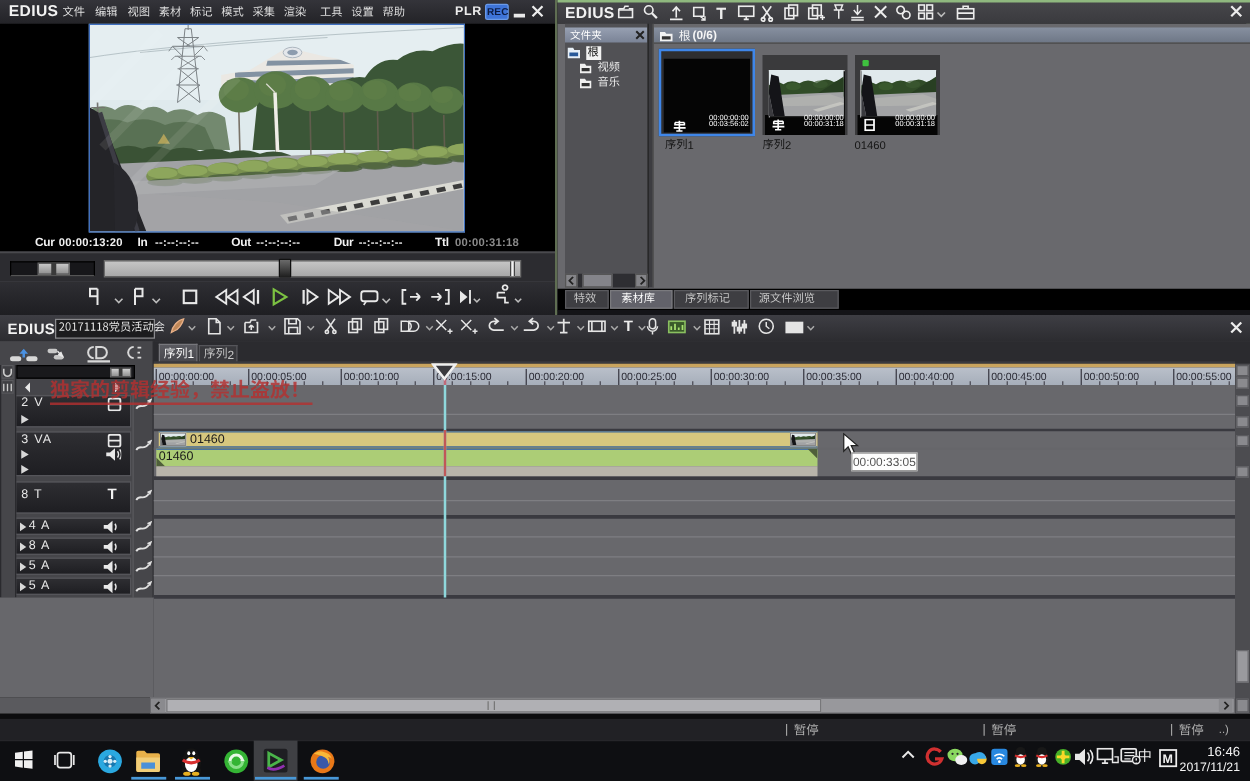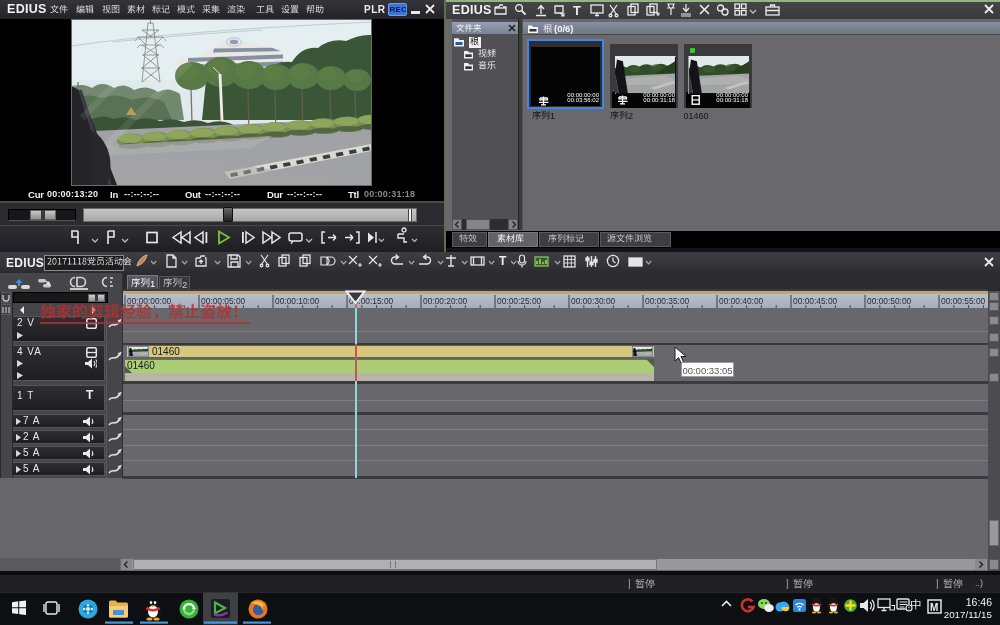--- a/index.html
+++ b/index.html
@@ -414,61 +414,61 @@
     <rect x="0.8" y="0.8" width="9.5" height="9.5" rx="1.5" fill="none" stroke="#e8e8e8" stroke-width="1.5"></rect>
     <path d="M0.8 5.5 h9.5" stroke="#e8e8e8" stroke-width="1.3"></path>
   </svg>
 <svg style="position:absolute;left:16px;top:331px;" width="8" height="9">
     <path d="M1 1 L7 4.5 L1 8 z" fill="#d8d8d8"></path>
   </svg>
 <svg style="position:absolute;left:107px;top:318px;" width="15" height="13">
     <path d="M2 9 C5 4 8 10 12 4 M11 3 l2.5 -1 l-1 2.5" fill="none" stroke="#e0e0e0" stroke-width="1.5"></path>
   </svg>
 <div style="position:absolute;left:12px;top:344.5px;width:93px;height:36px;background:linear-gradient(#2e2e32,#1e1e22);border:1px solid #55555a"></div>
-<div style="position:absolute;left:17px;top:346px;font:normal 10px &quot;Liberation Sans&quot;,sans-serif;color:#e8e8e8;letter-spacing:1px;white-space:nowrap">4 VA</div>
+<div style="position:absolute;left:17px;top:346px;font:normal 10px &quot;Liberation Sans&quot;,sans-serif;color:#e8e8e8;letter-spacing:1px;white-space:nowrap">3 VA</div>
 <svg style="position:absolute;left:86px;top:347px;" width="12" height="11">
     <rect x="0.8" y="0.8" width="9.5" height="9.5" rx="1.5" fill="none" stroke="#e8e8e8" stroke-width="1.5"></rect>
     <path d="M0.8 5.5 h9.5" stroke="#e8e8e8" stroke-width="1.3"></path>
   </svg>
 <svg style="position:absolute;left:16px;top:359px;" width="8" height="9">
     <path d="M1 1 L7 4.5 L1 8 z" fill="#d8d8d8"></path>
   </svg>
 <svg style="position:absolute;left:84px;top:358px;" width="13" height="11">
     <path d="M1 4 h3 l4 -3.5 v10 l-4 -3.5 h-3 z" fill="#e8e8e8"></path>
     <path d="M10 3 a4.5 4.5 0 0 1 0 5 M11.8 1.5 a7 7 0 0 1 0 8" stroke="#e8e8e8" stroke-width="1.1" fill="none"></path>
   </svg>
 <svg style="position:absolute;left:16px;top:371px;" width="8" height="9">
     <path d="M1 1 L7 4.5 L1 8 z" fill="#d8d8d8"></path>
   </svg>
 <svg style="position:absolute;left:107px;top:351px;" width="15" height="13">
     <path d="M2 9 C5 4 8 10 12 4 M11 3 l2.5 -1 l-1 2.5" fill="none" stroke="#e0e0e0" stroke-width="1.5"></path>
   </svg>
 <div style="position:absolute;left:12px;top:385px;width:93px;height:26px;background:linear-gradient(#2e2e32,#1e1e22);border:1px solid #55555a"></div>
-<div style="position:absolute;left:17px;top:390px;font:normal 10px &quot;Liberation Sans&quot;,sans-serif;color:#e8e8e8;letter-spacing:1px;white-space:nowrap">1 T</div>
+<div style="position:absolute;left:17px;top:390px;font:normal 10px &quot;Liberation Sans&quot;,sans-serif;color:#e8e8e8;letter-spacing:1px;white-space:nowrap">8 T</div>
 <div style="position:absolute;left:86px;top:388px;font:bold 12px &quot;Liberation Sans&quot;,sans-serif;color:#f0f0f0;white-space:nowrap">T</div>
 <svg style="position:absolute;left:107px;top:391px;" width="15" height="13">
     <path d="M2 9 C5 4 8 10 12 4 M11 3 l2.5 -1 l-1 2.5" fill="none" stroke="#e0e0e0" stroke-width="1.5"></path>
   </svg>
 <div style="position:absolute;left:12px;top:414px;width:93px;height:14px;background:linear-gradient(#2e2e32,#1e1e22);border:1px solid #55555a"></div>
 <svg style="position:absolute;left:15px;top:417px;" width="7" height="9">
     <path d="M1 1 L6 4.5 L1 8 z" fill="#d8d8d8"></path>
   </svg>
-<div style="position:absolute;left:23px;top:415px;font:normal 10px &quot;Liberation Sans&quot;,sans-serif;color:#e8e8e8;letter-spacing:1px;white-space:nowrap">7 A</div>
+<div style="position:absolute;left:23px;top:415px;font:normal 10px &quot;Liberation Sans&quot;,sans-serif;color:#e8e8e8;letter-spacing:1px;white-space:nowrap">4 A</div>
 <svg style="position:absolute;left:82px;top:416px;" width="13" height="11">
     <path d="M1 4 h3 l4 -3.5 v10 l-4 -3.5 h-3 z" fill="#e8e8e8"></path>
     <path d="M10 3 a4.5 4.5 0 0 1 0 5" stroke="#e8e8e8" stroke-width="1.1" fill="none"></path>
   </svg>
 <svg style="position:absolute;left:107px;top:416px;" width="15" height="13">
     <path d="M2 9 C5 4 8 10 12 4 M11 3 l2.5 -1 l-1 2.5" fill="none" stroke="#e0e0e0" stroke-width="1.5"></path>
   </svg>
 <div style="position:absolute;left:12px;top:430px;width:93px;height:14px;background:linear-gradient(#2e2e32,#1e1e22);border:1px solid #55555a"></div>
 <svg style="position:absolute;left:15px;top:433px;" width="7" height="9">
     <path d="M1 1 L6 4.5 L1 8 z" fill="#d8d8d8"></path>
   </svg>
-<div style="position:absolute;left:23px;top:431px;font:normal 10px &quot;Liberation Sans&quot;,sans-serif;color:#e8e8e8;letter-spacing:1px;white-space:nowrap">2 A</div>
+<div style="position:absolute;left:23px;top:431px;font:normal 10px &quot;Liberation Sans&quot;,sans-serif;color:#e8e8e8;letter-spacing:1px;white-space:nowrap">8 A</div>
 <svg style="position:absolute;left:82px;top:432px;" width="13" height="11">
     <path d="M1 4 h3 l4 -3.5 v10 l-4 -3.5 h-3 z" fill="#e8e8e8"></path>
     <path d="M10 3 a4.5 4.5 0 0 1 0 5" stroke="#e8e8e8" stroke-width="1.1" fill="none"></path>
   </svg>
 <svg style="position:absolute;left:107px;top:432px;" width="15" height="13">
     <path d="M2 9 C5 4 8 10 12 4 M11 3 l2.5 -1 l-1 2.5" fill="none" stroke="#e0e0e0" stroke-width="1.5"></path>
   </svg>
 <div style="position:absolute;left:12px;top:446px;width:93px;height:14px;background:linear-gradient(#2e2e32,#1e1e22);border:1px solid #55555a"></div>
 <svg style="position:absolute;left:15px;top:449px;" width="7" height="9">
     <path d="M1 1 L6 4.5 L1 8 z" fill="#d8d8d8"></path>
@@ -789,21 +789,21 @@
     </g>
   </svg>
 <svg style="position:absolute;left:910.0px;top:599.0px;overflow:visible" width="14" height="13">
     <path transform="translate(0,9.66)" d="M5.3 -9.7V-7.6H1.1V-2.1H2V-2.9H5.3V0.9H6.2V-2.9H9.5V-2.2H10.4V-7.6H6.2V-9.7ZM2 -3.7V-6.8H5.3V-3.7ZM9.5 -3.7H6.2V-6.8H9.5Z" fill="#f0f0f0"></path>
   </svg>
 <svg style="position:absolute;left:927px;top:599px" width="16" height="16">
     <rect x="1" y="1" width="13" height="13" fill="none" stroke="#f0f0f0" stroke-width="1.4"></rect>
     <text x="3" y="11.5" font-family="Liberation Sans" font-size="10" font-weight="bold" fill="#f0f0f0">M</text>
   </svg>
 <div style="position:absolute;left:930px;top:596px;font:normal 10.5px &quot;Liberation Sans&quot;,sans-serif;color:#f4f4f4;letter-spacing:0px;width:62px;text-align:right;white-space:nowrap">16:46</div>
-<div style="position:absolute;left:930px;top:609px;font:normal 9.8px &quot;Liberation Sans&quot;,sans-serif;color:#f4f4f4;letter-spacing:0px;width:62px;text-align:right;white-space:nowrap">2017/11/15</div>
+<div style="position:absolute;left:930px;top:609px;font:normal 9.8px &quot;Liberation Sans&quot;,sans-serif;color:#f4f4f4;letter-spacing:0px;width:62px;text-align:right;white-space:nowrap">2017/11/21</div>
 <svg width="0" height="0" style="position:absolute">
     <defs>
       <clipPath id="bldg">
         <path d="M105 60 L105 40 L128 36 L156 19 L162 19 L187 25 L198 27 L211 32 L211 60 Z"></path>
       </clipPath>
     </defs>
     <g id="vscene">
       <rect width="299" height="165" fill="#dde9ec"></rect>
       <rect width="299" height="60" fill="#e3edf0"></rect>
       <path d="M0 26 Q90 12 299 2 M40 22 Q120 14 190 10" stroke="#97a7ad" stroke-width="0.7" fill="none" opacity="0.75"></path>

